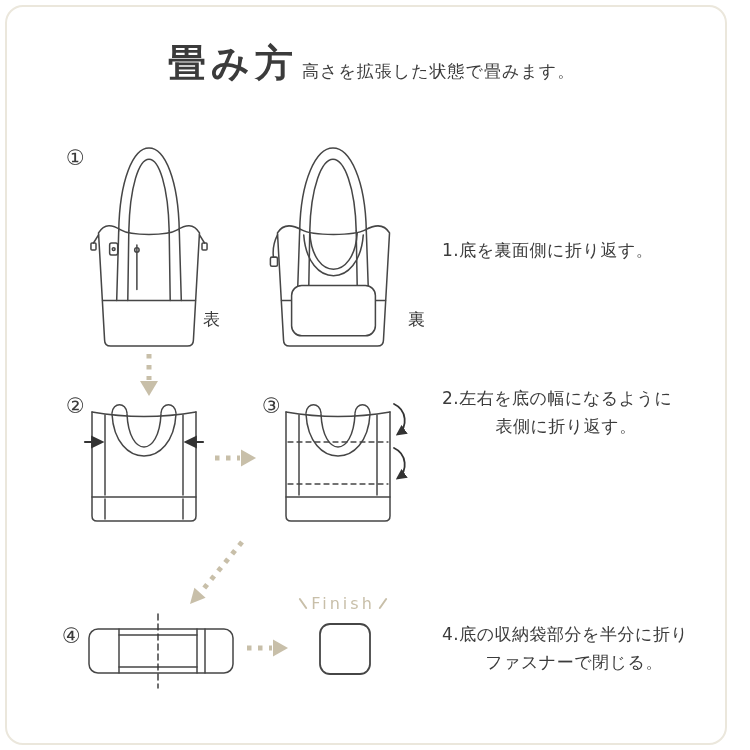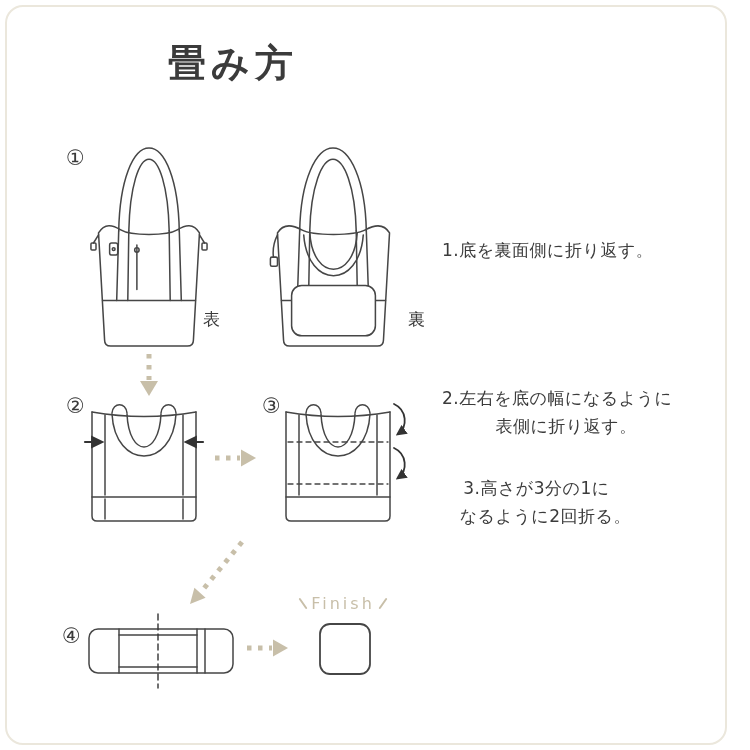--- a/index.html
+++ b/index.html
@@ -20,20 +20,21 @@
   .slash-r { transform:rotate(35deg); }
   svg { display:block; }
 </style>
 </head>
 <body>
 
 <div id="canvas">
   <div class="frame"></div>
 
   <div class="abs title" style="left:168px;top:38px">畳み方</div>
+  <div class="abs subtitle" style="left:302px;top:60px">高さを拡張した状態で畳みます。</div>
 
   <div class="abs num" style="left:66px;top:146px">①</div>
 
   <svg class="abs" style="left:88px;top:138px" width="122" height="212" viewBox="0 0 120 210" fill="none" stroke="#464646" stroke-width="1.5" stroke-linecap="round" stroke-linejoin="round">
     <path d="M10,94 C16,84 24,86 32,91 C42,97 78,97 88,91 C96,86 104,84 110,94 L104,200 Q104,206 98,206 L22,206 Q16,206 16,200 Z"></path>
     <path d="M30,92 C31,42 44,10 60,10 C76,10 89,42 90,92"></path>
     <path d="M40,92 C41,48 50,21 60,21 C70,21 79,48 80,92"></path>
     <path d="M30,92 L28,161"></path>
       <path d="M40,92 L39,161"></path>
     <path d="M80,92 L81,161"></path>
@@ -121,22 +122,20 @@
       <path d="M95,19 L95,99"></path>
     <path d="M4,101 L108,101"></path>
     <path d="M6,46 L106,46" stroke-dasharray="5 4" stroke-width="1.3"></path>
     <path d="M6,88 L106,88" stroke-dasharray="5 4" stroke-width="1.3"></path>
     <path d="M112,8 C125,14 126,31 116,38" stroke="#333333" stroke-width="1.8" marker-end="url(#ah3)"></path>
     <path d="M112,52 C125,58 126,75 116,82" stroke="#333333" stroke-width="1.8" marker-end="url(#ah3)"></path>
   </svg>
 
   <div class="abs instruction" style="left:442px;top:384px">2.左右を底の幅になるように
    表側に折り返す。</div>
-  <div class="abs instruction" style="left:442px;top:474px">3.高さが3分の1に
-   なるように2回折る。</div>
 
   <svg class="abs" style="left:176px;top:534px" width="80" height="86" viewBox="0 0 80 86">
     <path d="M66,8 L25,58" stroke="#c8bfa9" stroke-width="5" stroke-dasharray="4.5 6.5" fill="none"></path>
     <polygon points="14,70 29.6,63.8 18.4,53.8" fill="#c8bfa9"></polygon>
   </svg>
 
   <div class="abs num" style="left:62px;top:624px">④</div>
 
   <svg class="abs" style="left:86px;top:612px" width="150" height="78" viewBox="0 0 150 78" fill="none" stroke="#464646" stroke-width="1.5" stroke-linecap="round" stroke-linejoin="round">
     <rect x="3" y="17" width="144" height="44" rx="9"></rect>
@@ -156,13 +155,15 @@
   <div class="abs finish-label" style="left:288px;top:594px">
     <span class="slash slash-l"></span>
     <span>Finish</span>
     <span class="slash slash-r"></span>
   </div>
 
   <svg class="abs" style="left:316px;top:620px" width="58" height="58" viewBox="0 0 58 58" fill="#ffffff" stroke="#464646" stroke-width="1.8">
     <rect x="4" y="4" width="50" height="50" rx="10"></rect>
   </svg>
 
+  <div class="abs instruction" style="left:442px;top:620px">4.底の収納袋部分を半分に折り
+   ファスナーで閉じる。</div>
 </div>
 
 </body></html>

